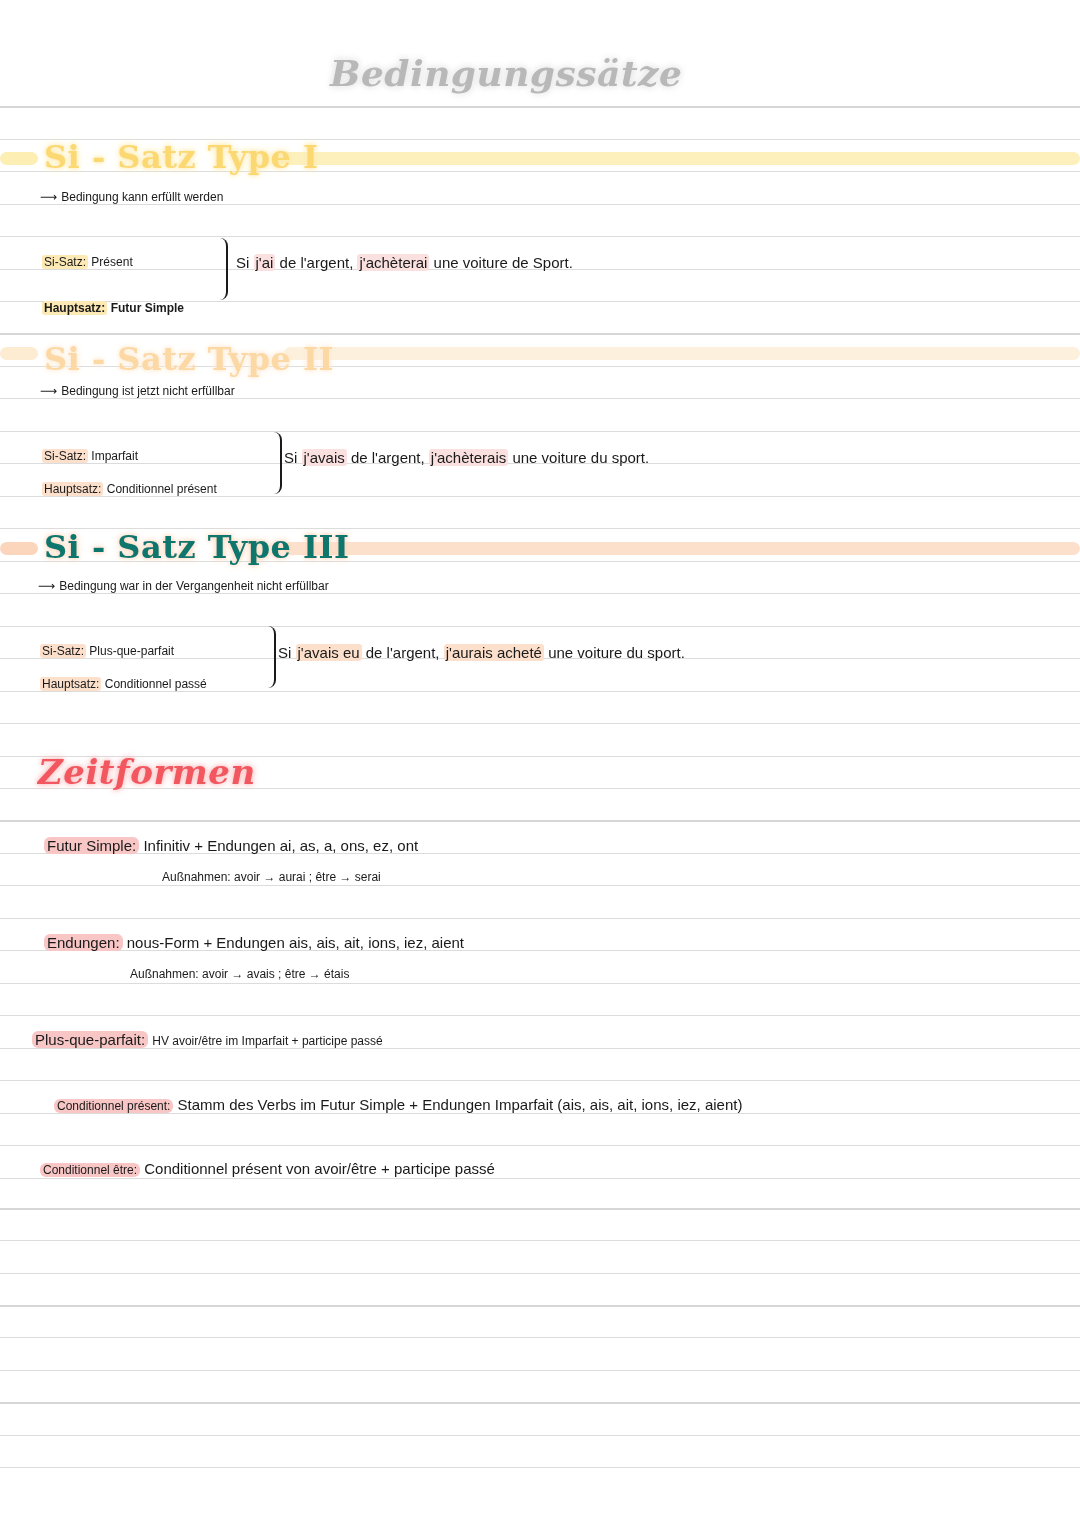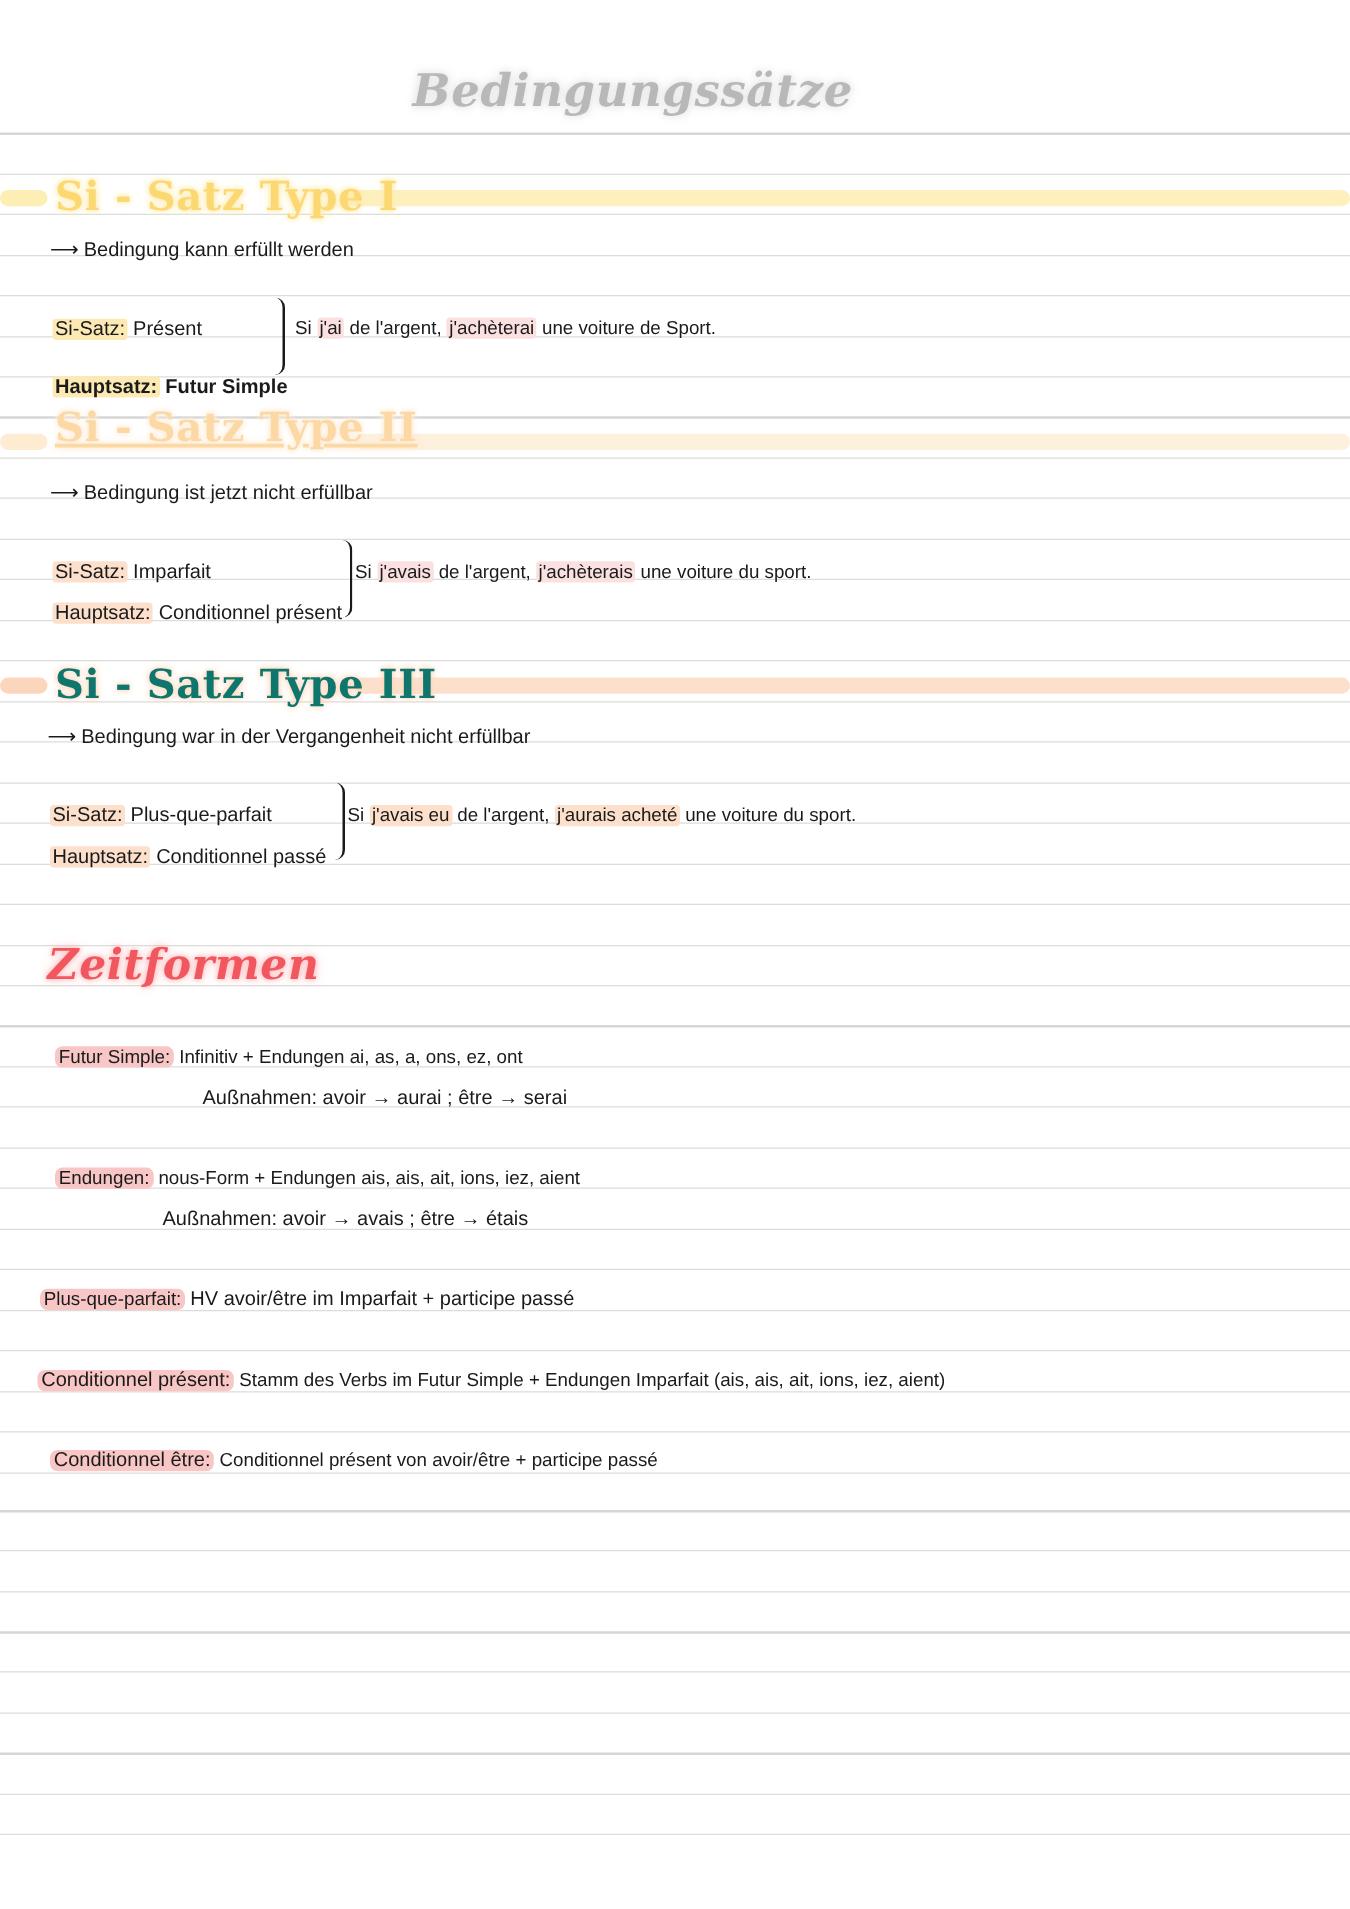--- a/index.html
+++ b/index.html
@@ -41,21 +41,21 @@
   }
   .arrow { display: inline-block; margin-right: 4px; }
   .hl-y { background: #fde9b4; border-radius: 3px; padding: 0 2px; }
   .hl-p { background: #fbe0e0; border-radius: 3px; padding: 0 2px; }
   .hl-o { background: #fde0cc; border-radius: 3px; padding: 0 2px; }
   .hl-r { background: #f9c6c6; border-radius: 6px; padding: 0 3px; }
   .brace {
     position: absolute; width: 8px; border-right: 2px solid #1a1a1a;
     border-radius: 0 8px 8px 0;
   }
-  .small { font-size: 16px; }
+  .small { font-size: 12px; }
   .mid { font-size: 15px; }
 </style>
 </head>
 <body>
 
 <div>
   <div class="rule thick" style="top:106px"></div>
   <div class="rule" style="top:139px"></div>
   <div class="rule" style="top:171px"></div>
   <div class="rule" style="top:204px"></div>
@@ -125,21 +125,21 @@
     <span class="hl-p">j'ai</span>
     <span>de l'argent,</span>
     <span class="hl-p">j'achèterai</span>
     <span>une voiture de Sport.</span>
   </div>
 </div>
 
 <div>
   <div class="band" style="left:0;top:347px;width:38px;background:#fdebd2;"></div>
   <div class="band" style="left:284px;top:347px;width:796px;background:#fdf0dc;"></div>
-  <div class="heading h2" style="left:44px;top:323px;text-decoration:underline;">Si - Satz Type II</div>
+  <div class="heading h2" style="left:44px;top:340px;">Si - Satz Type II</div>
 
   <div class="line small" style="left:40px;top:384px;">
     <span class="arrow">⟶</span><span>Bedingung ist jetzt nicht erfüllbar</span>
   </div>
 
   <div class="line small" style="left:42px;top:449px;">
     <span class="hl-o">Si-Satz:</span>
     <span>Imparfait</span>
   </div>
   <div class="line small" style="left:42px;top:482px;">
@@ -196,21 +196,21 @@
     <span class="hl-r">Endungen:</span>
     <span>nous-Form + Endungen  ais, ais, ait, ions, iez, aient</span>
   </div>
   <div class="line small" style="left:130px;top:967px;">Außnahmen: avoir → avais  ;  être → étais</div>
 
   <div class="line mid" style="left:32px;top:1031px;">
     <span class="hl-r">Plus-que-parfait:</span>
     <span class="small">HV avoir/être im Imparfait + participe passé</span>
   </div>
 
-  <div class="line mid" style="left:30px;top:1096px;">
+  <div class="line mid" style="left:54px;top:1096px;">
     <span class="hl-r small">Conditionnel présent:</span>
     <span>Stamm des Verbs im Futur Simple + Endungen Imparfait (ais, ais, ait, ions, iez, aient)</span>
   </div>
 
   <div class="line mid" style="left:40px;top:1160px;">
     <span class="hl-r small">Conditionnel être:</span>
     <span>Conditionnel présent von avoir/être + participe passé</span>
   </div>
 </div>
 

